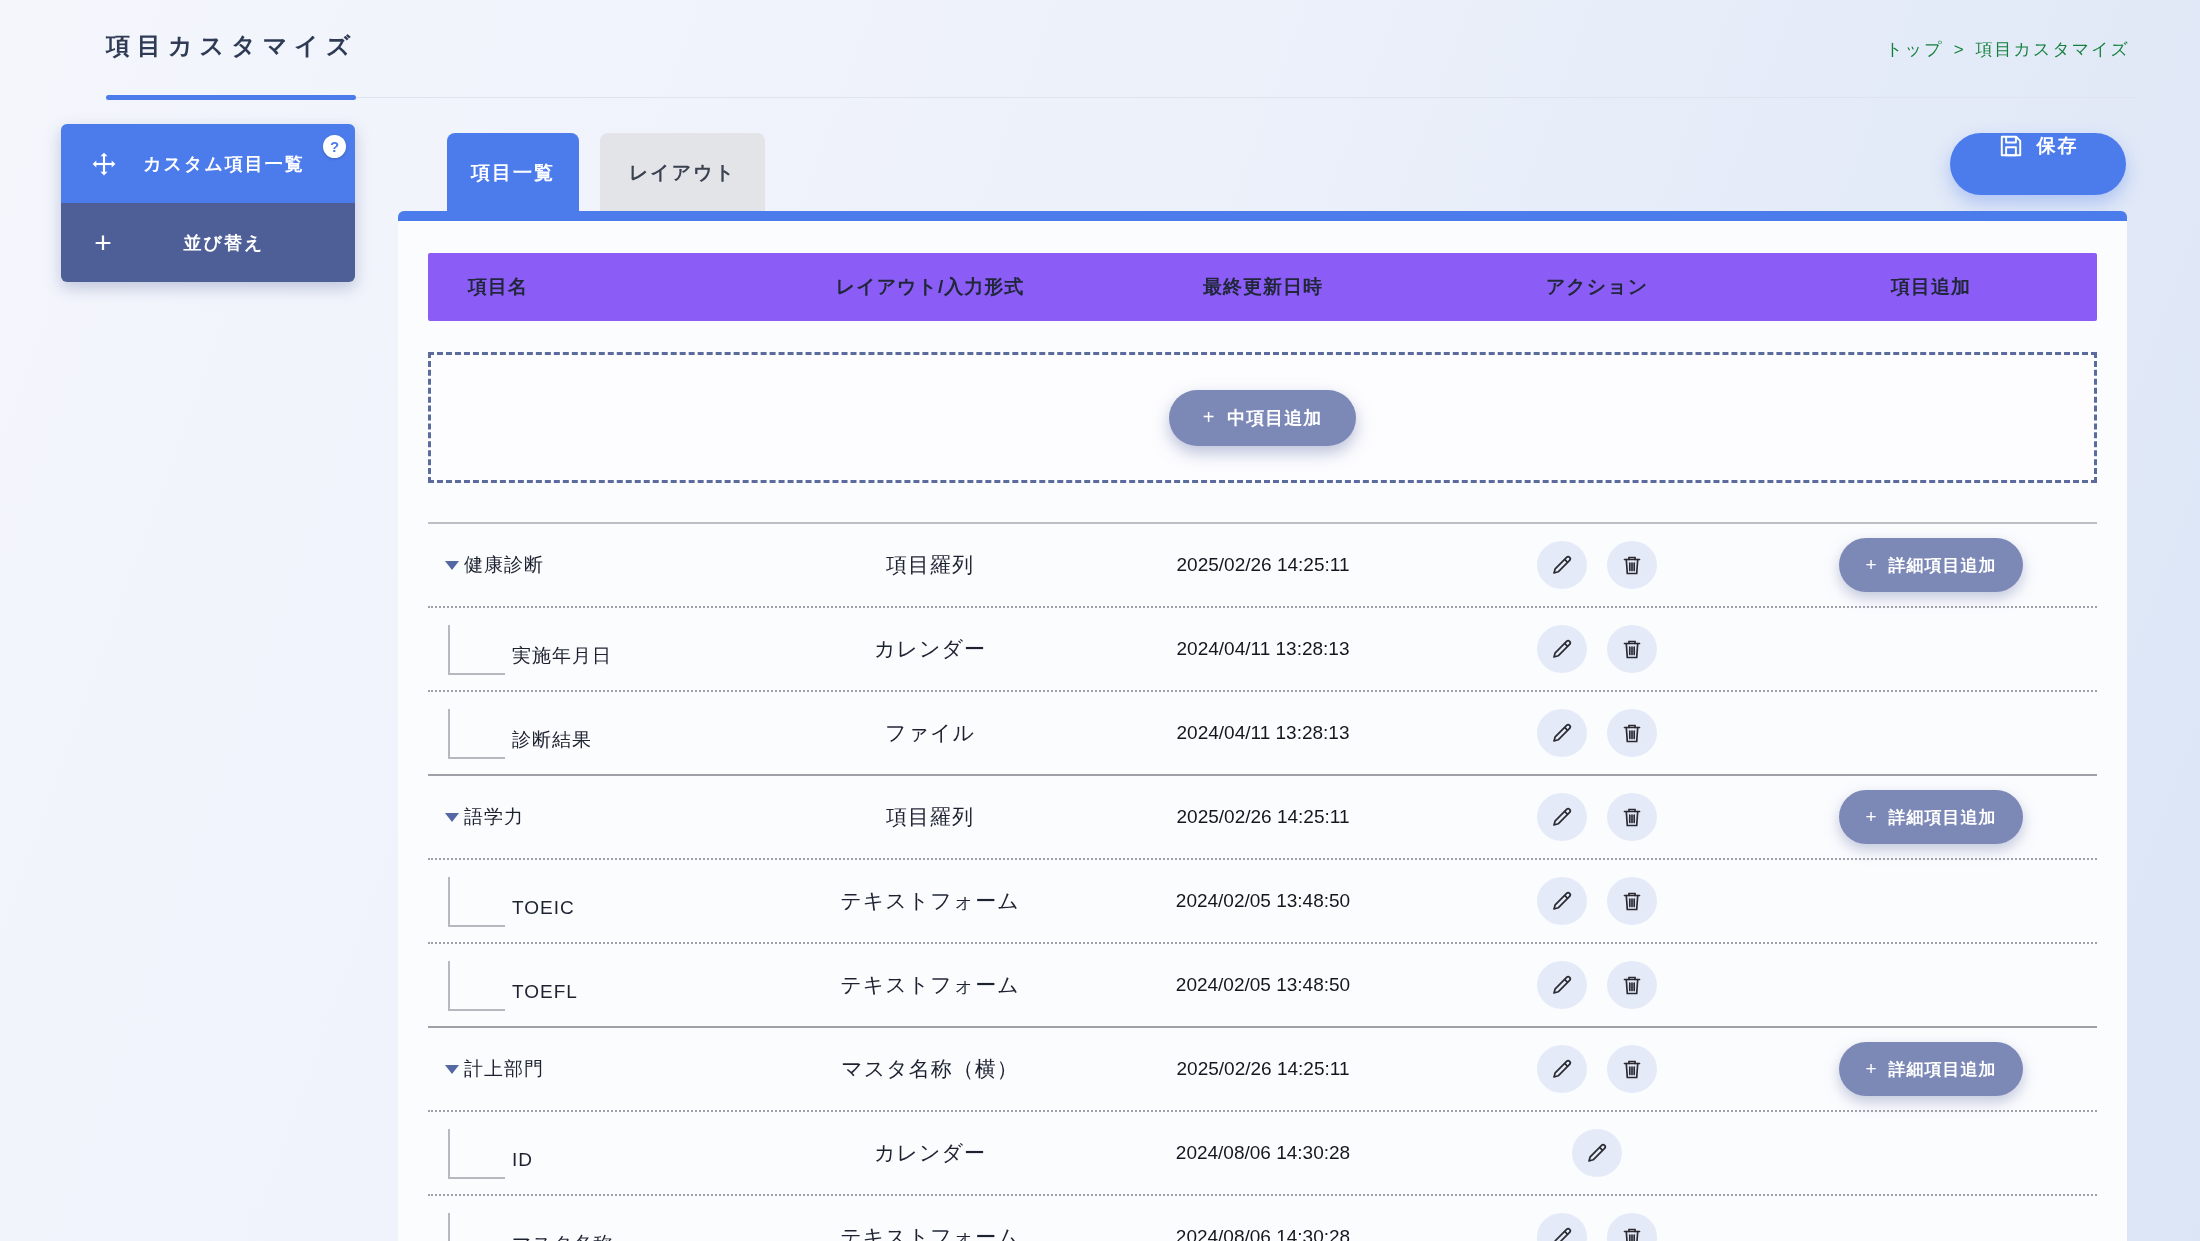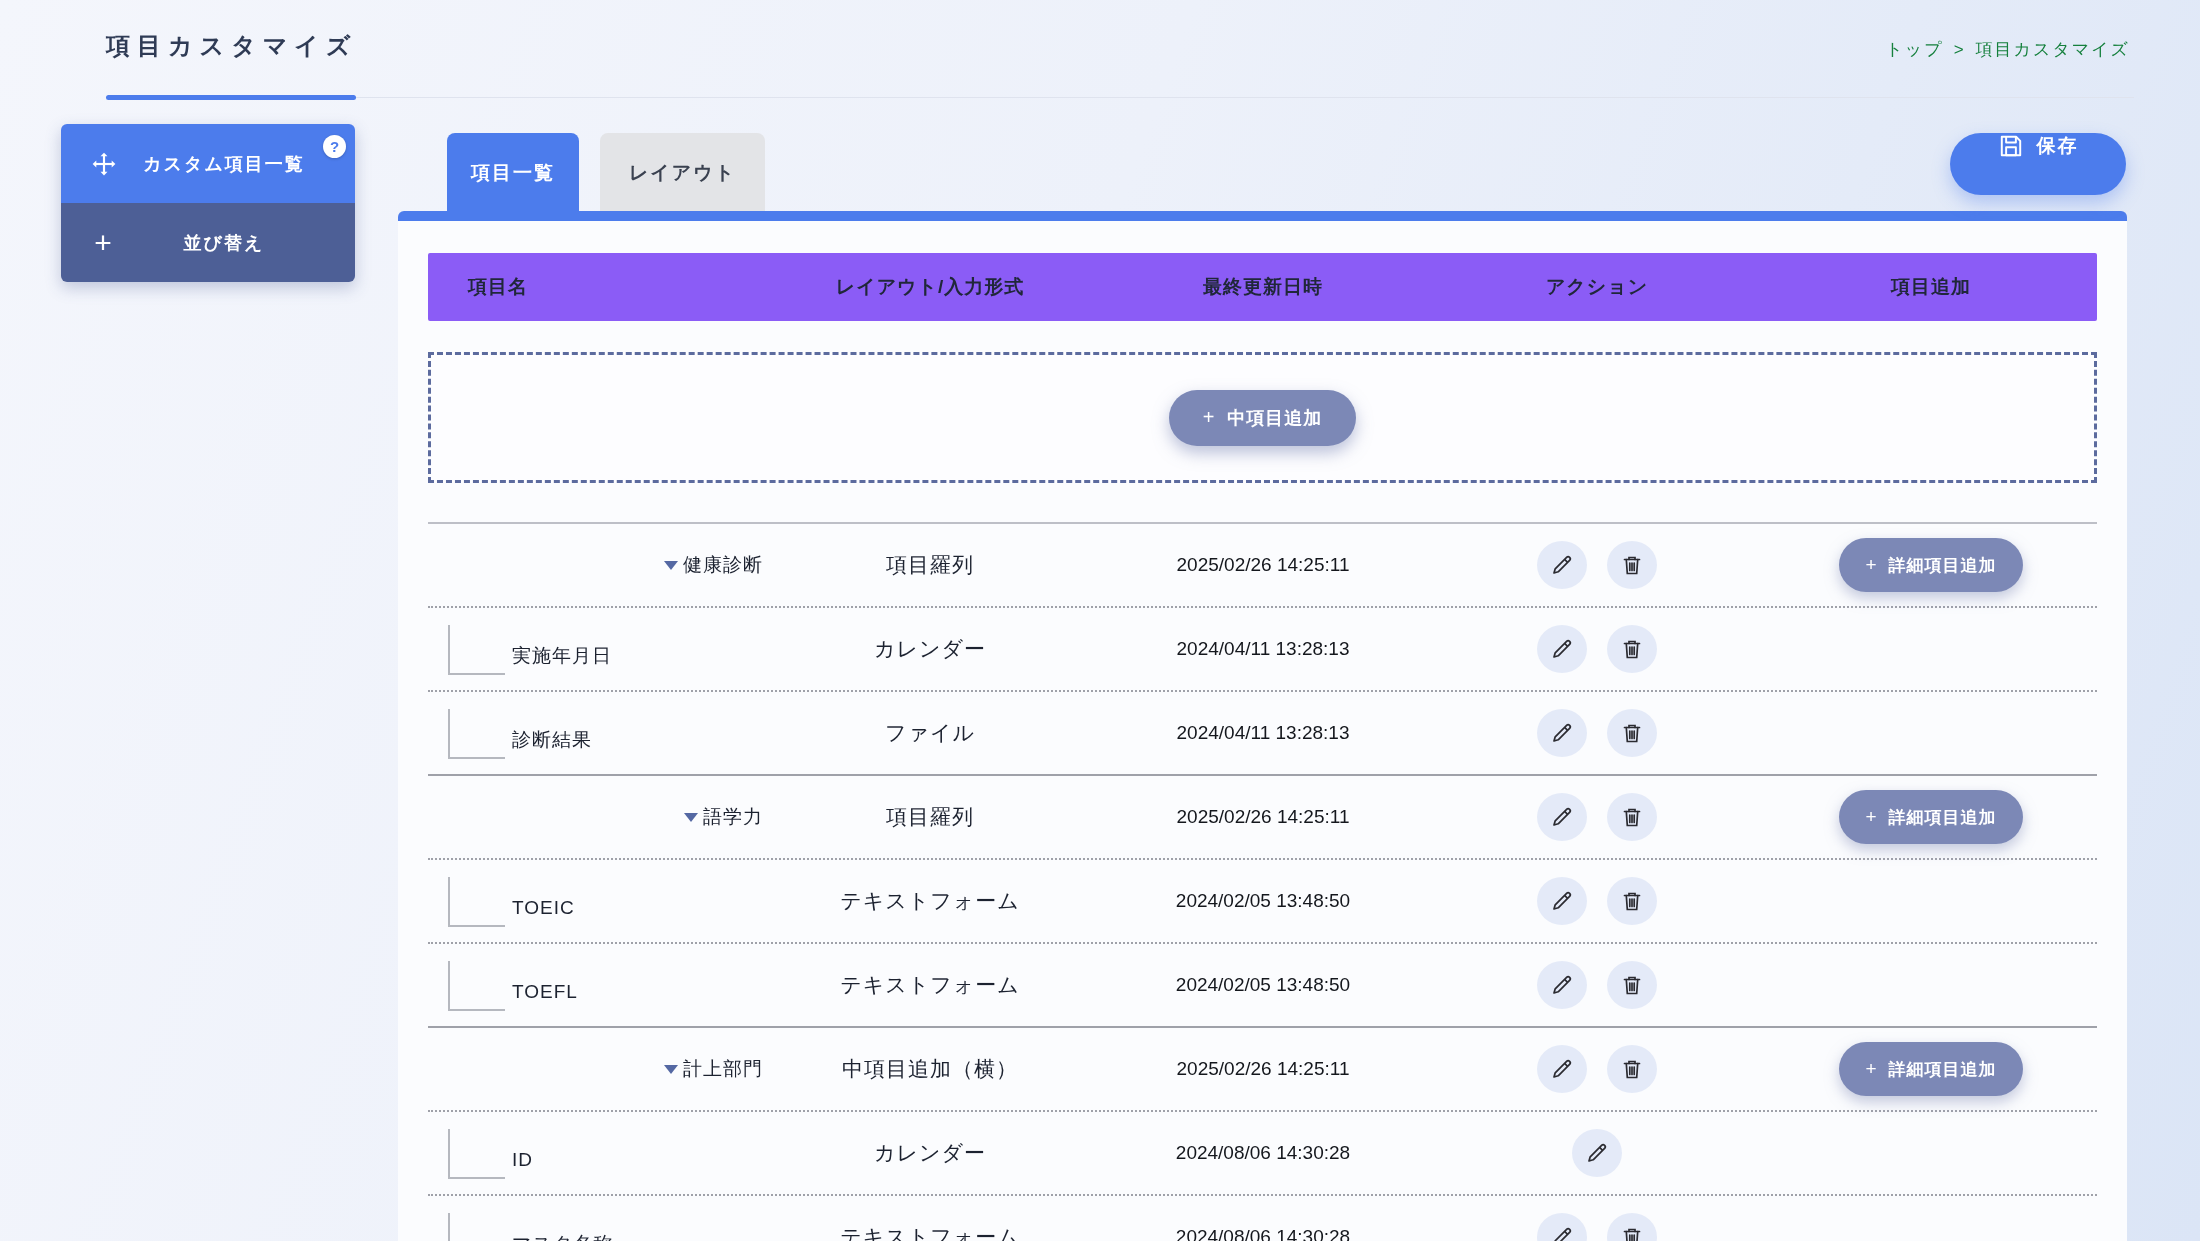--- a/index.html
+++ b/index.html
@@ -108,21 +108,21 @@
   }
   .pill-btn .plus { font-size: 20px; font-weight: 400; }
 
   
   .rows { margin: 39px 30px 0; }
   .row { height: 84px; }
   .row.sep-first { border-top: 2px solid #bdbfc7; }
   .row.sep-dotted { border-top: 2px dotted #9fa1a9; }
   .row.sep-solid { border-top: 2px solid #9fa1a9; }
   .cell-name { display: flex; align-items: center; font-size: 19px; letter-spacing: 1px; }
-  .cell-name.group { padding-left: 17px; gap: 5px; justify-content: flex-end; }
+  .cell-name.group { padding-left: 17px; gap: 5px; }
   .caret {
     width: 0; height: 0;
     border-left: 7px solid transparent; border-right: 7px solid transparent;
     border-top: 9px solid #5468a3; flex: none;
   }
   .connector {
     flex: none; width: 57px; height: 50px; margin-left: 20px;
     border-left: 2px solid #b5b8bf; border-bottom: 2px solid #b5b8bf;
     align-self: flex-start; margin-top: 2px;
   }
@@ -378,21 +378,21 @@
         </button>
       </div>
       <div class="cell-add"></div>
     </div>
 
     <div class="row grid-cols sep-solid">
       <div class="cell-name group">
         <span class="caret"></span>
         <span>計上部門</span>
       </div>
-      <div class="cell-center">中項目追加（横）</div>
+      <div class="cell-center">マスタ名称（横）</div>
       <div class="cell-date">2025/02/26 14:25:11</div>
       <div class="cell-actions">
         <button class="icon-circle">
           <svg width="24" height="24" viewBox="0 0 24 24" fill="none" stroke="#2b2b31" stroke-width="1.7" stroke-linejoin="round">
               <path d="M4 20l1.2-4.2L16.6 4.4a2.1 2.1 0 0 1 3 3L8.2 18.8 4 20z"></path>
               <path d="M14.6 6.4l3 3"></path>
             </svg>
         </button>
         <button class="icon-circle">
           <svg width="24" height="24" viewBox="0 0 24 24" fill="none" stroke="#2b2b31" stroke-width="1.7" stroke-linecap="round">

